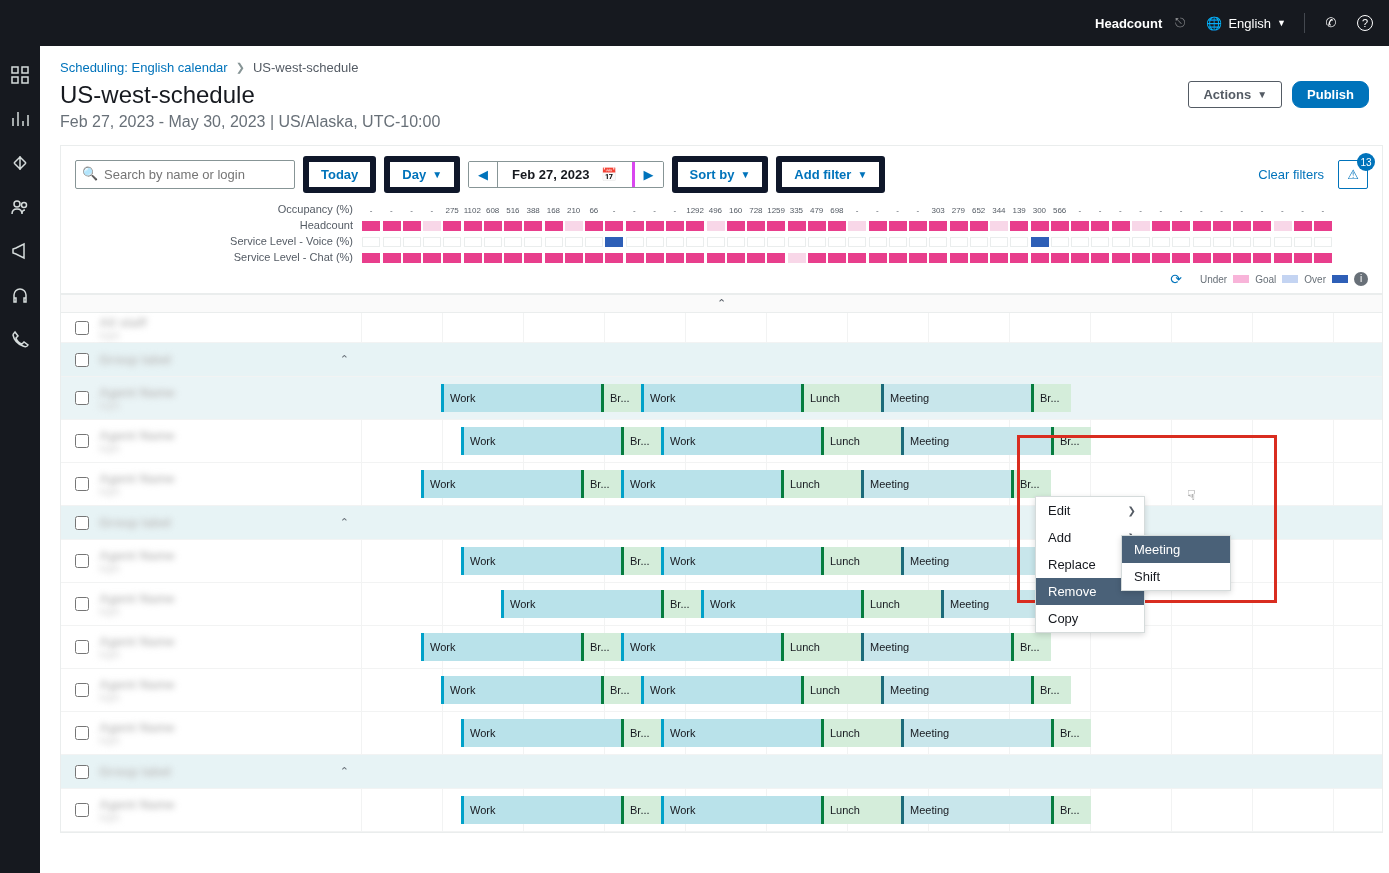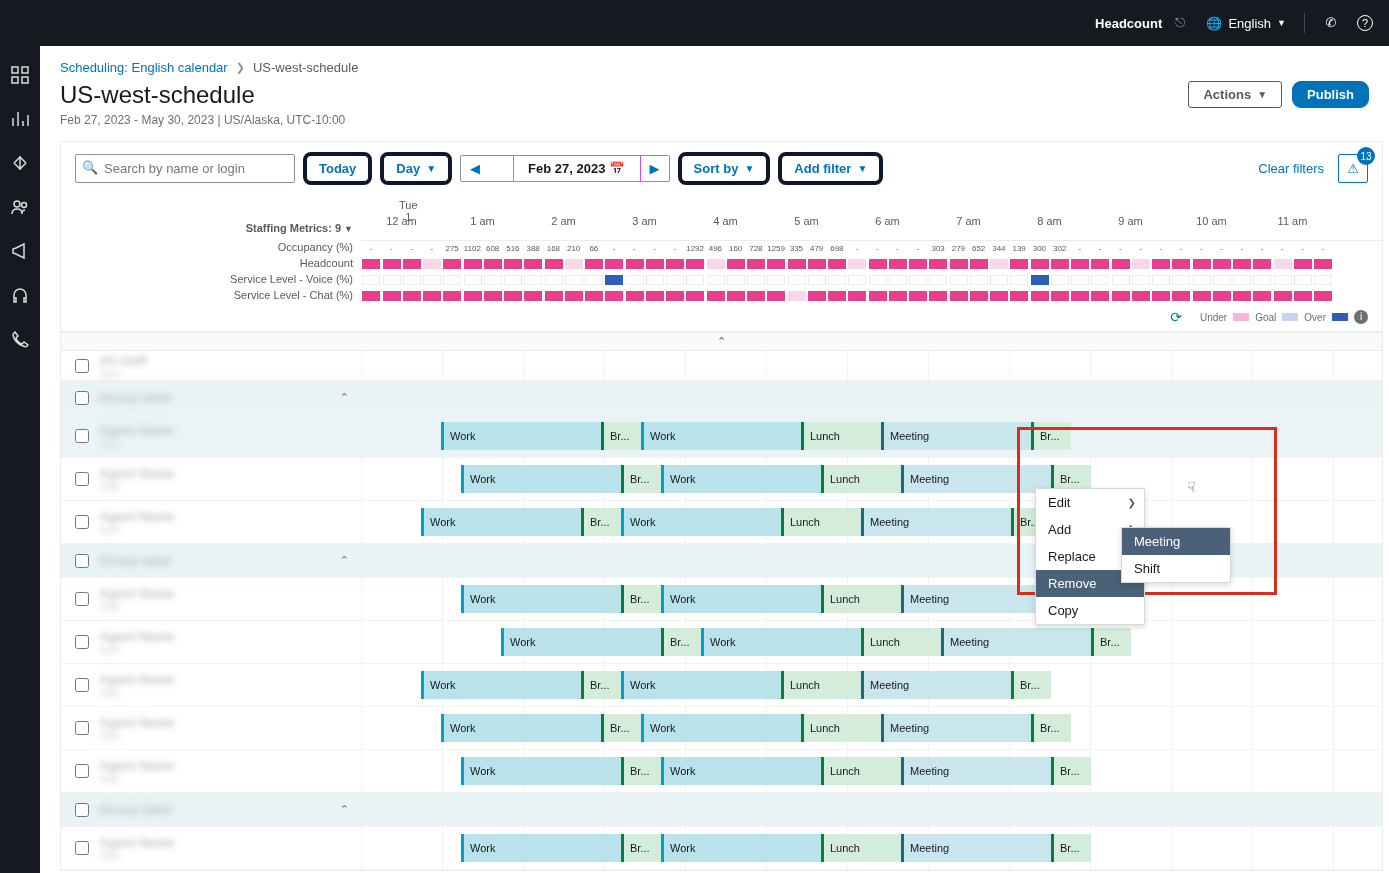--- a/index.html
+++ b/index.html
@@ -22,36 +22,36 @@
 .leftnav { width: 40px; background: #16191f; padding-top: 20px; display: flex; flex-direction: column; align-items: center; gap: 26px; }
 .leftnav .nav-ic { width: 18px; height: 18px; color: #d5dbdb; display:flex; align-items:center; justify-content:center;}
 .leftnav svg { stroke: #d5dbdb; }
 
 .main { flex: 1; overflow: hidden; background:#fff; position:relative;}
 .crumbs { padding: 14px 20px 6px; font-size: 13px; display:flex; align-items:center; gap:8px; color:#545b64;}
 .crumbs a { color: #0073bb; text-decoration: none; }
 .crumbs .chev { color:#879596; font-size:11px;}
 .page-head { padding: 0 20px 14px; display:flex; align-items:flex-start;}
 .page-head h1 { font-size: 24px; font-weight: 400; margin-bottom:4px;}
-.page-head .sub { color:#687078; font-size:12px;}
+.page-head .sub { color:#687078; font-size:16px;}
 .page-head .actions { margin-left:auto; display:flex; gap:10px;}
 .btn { border:1px solid #545b64; background:#fff; color:#545b64; border-radius:3px; padding:5px 14px; font-size:13px; font-weight:600; cursor:pointer; display:inline-flex; align-items:center; gap:6px;}
 .btn.primary { background:#0073bb; border-color:#0073bb; color:#fff;border-radius:9px;}
 .btn .caret { font-size:10px;}
 
 .content-card { border:1px solid #eaeded; margin: 0 6px 6px 20px; background:#fff; }
 .toolbar { display:flex; align-items:center; gap:8px; padding:10px 14px; }
 .search { position:relative; width:220px;}
 .search input { width:100%; padding:6px 8px 6px 28px; border:1px solid #879596; border-radius:2px; font-size:13px;}
 .search .mag { position:absolute; left:7px; top:6px; color:#545b64;}
-.tbtn { border:4px solid #0f172a; color:#0073bb; background:#fff; padding:5px 12px; font-size:13px; border-radius:8px; cursor:pointer; display:inline-flex; align-items:center; gap:6px; font-weight:600;}
+.tbtn { border:6px solid #0f172a; color:#0073bb; background:#fff; padding:5px 12px; font-size:13px; border-radius:3px; cursor:pointer; display:inline-flex; align-items:center; gap:6px; font-weight:600;}
 .tbtn .caret{font-size:10px;}
 .date-nav { display:flex; border:1px solid #879596; border-radius:2px; overflow:hidden;}
 .date-nav button { border:none; background:#fff; color:#0073bb; padding:5px 9px; cursor:pointer; font-size:13px;}
-.date-nav .mid { border-left:1px solid #879596; border-right:1px solid #d946ef; padding:5px 14px; display:flex; align-items:center; gap:4px; font-weight:600;margin-left:24px;}
+.date-nav .mid { border-left:1px solid #879596; border-right:3px solid #d946ef; padding:5px 14px; display:flex; align-items:center; gap:12px; font-weight:600;}
 .toolbar .right { margin-left:auto; display:flex; align-items:center; gap:14px;}
 .clear { color:#0073bb; font-size:13px; cursor:pointer;}
 .warn-badge { position:relative; border:1px solid #0073bb; color:#0073bb; width:30px; height:29px; display:flex; align-items:center;justify-content:center; border-radius:2px;}
 .warn-badge .ct { position:absolute; top:-8px; right:-8px; background:#0073bb; color:#fff; border-radius:50%; width:18px;height:18px;font-size:10px;display:flex;align-items:center;justify-content:center;}
 
 
 .cal-wrap { position:relative; overflow:hidden;}
 .time-header { display:flex; margin-left:300px; height:46px; border-bottom:1px solid #eaeded; position:relative;}
 .time-header .dayhdr { position:absolute; left:38px; top:4px; text-align:center; font-size:11px; color:#545b64;}
 .hourcol { width:81px; font-size:11px; color:#545b64; text-align:center; padding-top:20px; flex:0 0 81px;}
@@ -213,39 +213,20 @@
           <span class="clear">Clear filters</span>
           <div class="warn-badge">
             <span>⚠</span>
             <span class="ct">13</span>
           </div>
         </div>
       </div>
 
       <div class="cal-wrap">
 
-        <div class="time-header">
-          <div class="dayhdr">
-            <div>Tue</div>
-            <div>1</div>
-          </div>
-          <div id="hour-cols"></div>
-        <div class="hourcol">12 am</div>
-            <div class="hourcol">1 am</div>
-            <div class="hourcol">2 am</div>
-            <div class="hourcol">3 am</div>
-            <div class="hourcol">4 am</div>
-            <div class="hourcol">5 am</div>
-            <div class="hourcol">6 am</div>
-            <div class="hourcol">7 am</div>
-            <div class="hourcol">8 am</div>
-            <div class="hourcol">9 am</div>
-            <div class="hourcol">10 am</div>
-            <div class="hourcol">11 am</div>
-          </div>
 
         <div class="metrics-area" style="padding-bottom:2px;">
           <div class="staffing-lbl"><span>Staffing Metrics: 9</span><span class="caret">▼</span></div>
           <div id="metrics-rows">
               <div class="met-row">
                 <div class="cell">-</div>
                 <div class="cell">-</div>
                 <div class="cell">-</div>
                 <div class="cell">-</div>
                 <div class="cell">275</div>
@@ -271,21 +252,21 @@
                 <div class="cell">-</div>
                 <div class="cell">-</div>
                 <div class="cell">-</div>
                 <div class="cell">-</div>
                 <div class="cell">303</div>
                 <div class="cell">279</div>
                 <div class="cell">652</div>
                 <div class="cell">344</div>
                 <div class="cell">139</div>
                 <div class="cell">300</div>
-                <div class="cell">302</div>
+                <div class="cell">566</div>
                 <div class="cell">-</div>
                 <div class="cell">-</div>
                 <div class="cell">-</div>
                 <div class="cell">-</div>
                 <div class="cell">-</div>
                 <div class="cell">-</div>
                 <div class="cell">-</div>
                 <div class="cell">-</div>
                 <div class="cell">-</div>
                 <div class="cell">-</div>

